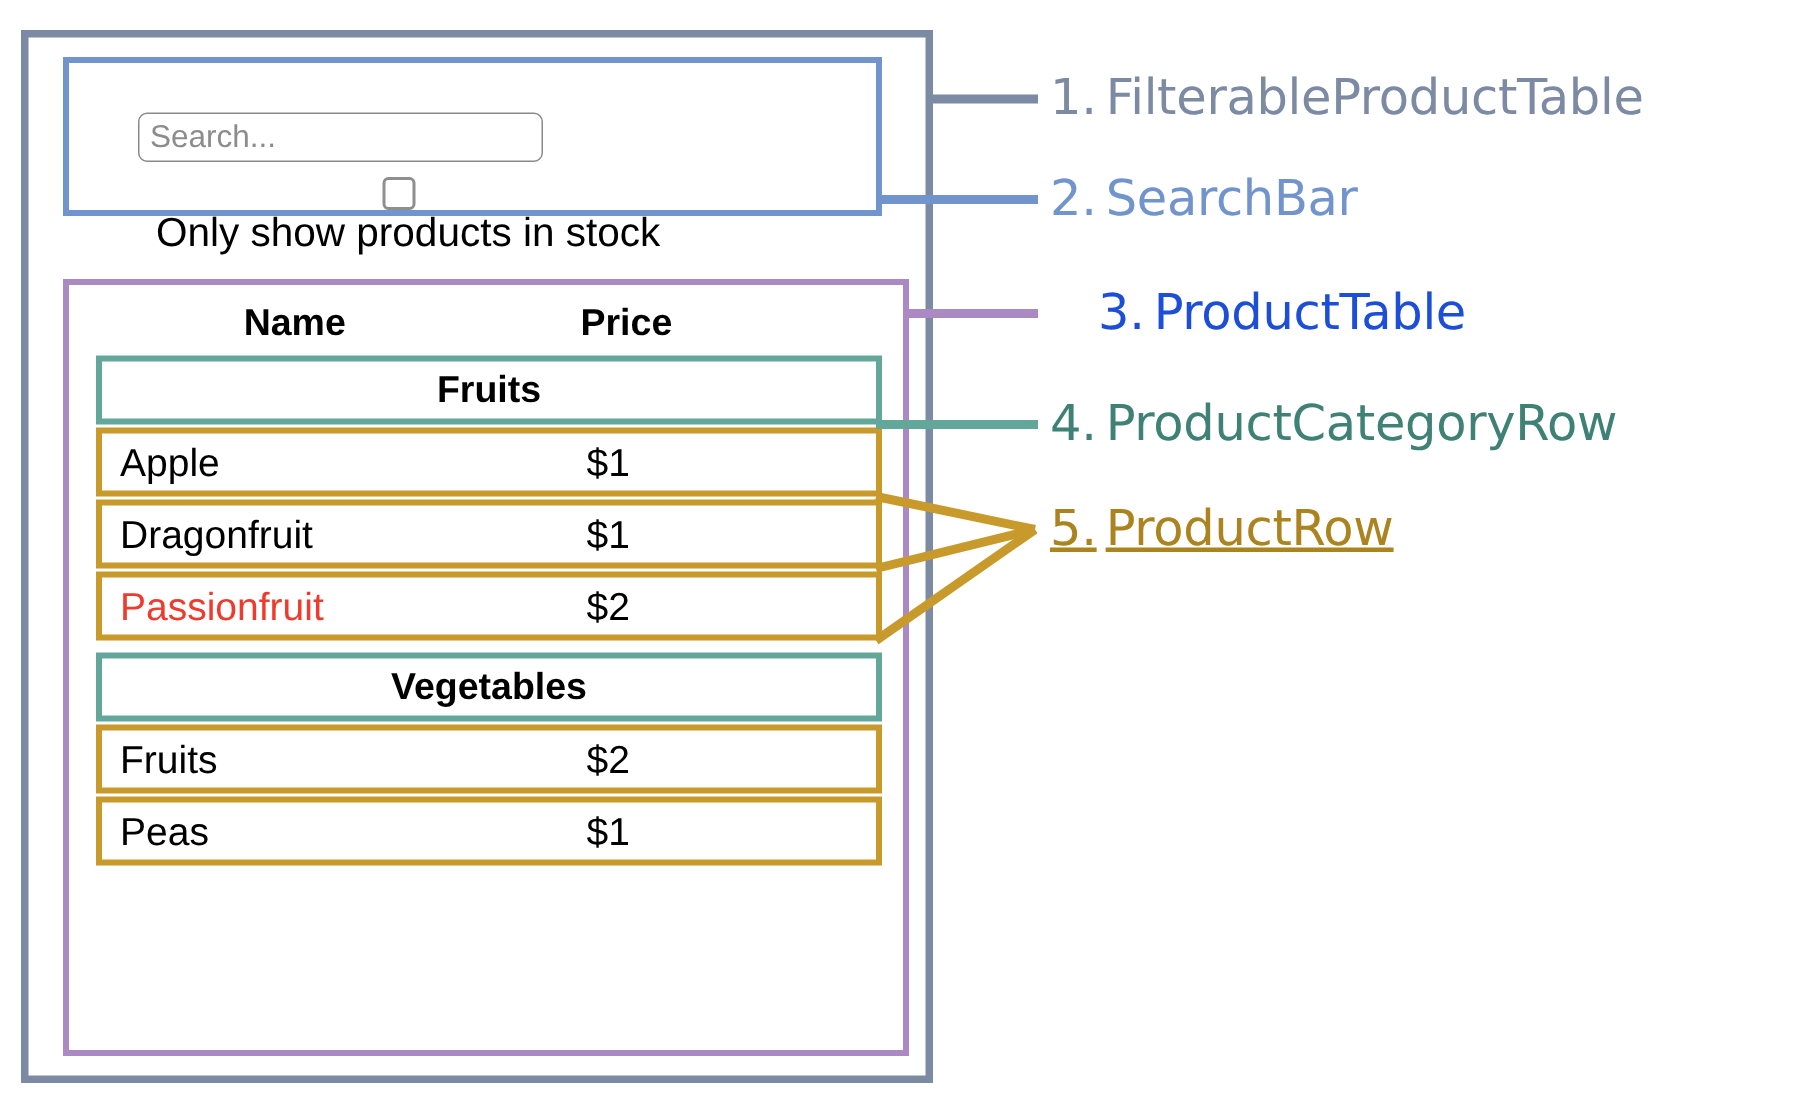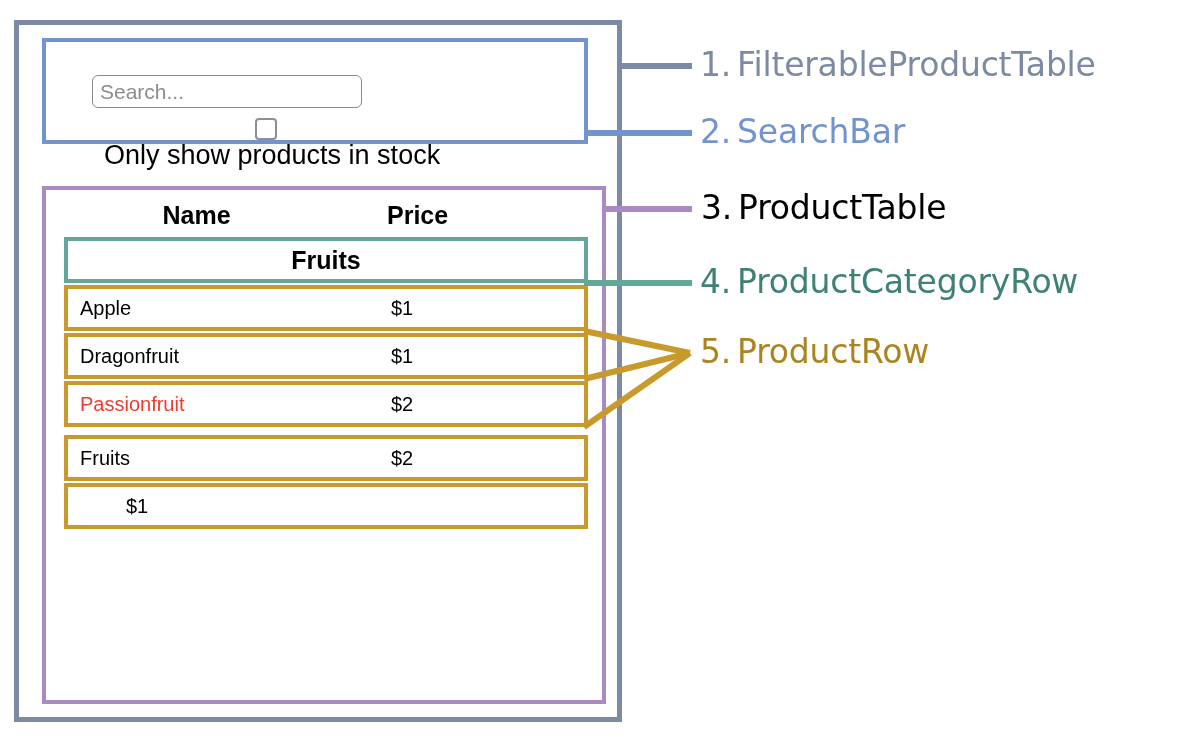--- a/index.html
+++ b/index.html
@@ -152,21 +152,21 @@
     background: #ffffff;
     height: 46px;
     display: flex;
     align-items: center;
     margin-bottom: 2px;
   }
   .product-row.spacer-after { margin-bottom: 8px; }
 
   .cell {
     font-family: "Liberation Sans", sans-serif;
-    font-size: 20px;
+    font-size: 26px;
     color: #000000;
     white-space: nowrap;
   }
   .cell.name  { padding-left: 12px; width: 253px; flex: 0 0 253px; }
   .cell.price { padding-left: 58px; }
   .cell.out-of-stock { color: #ef3b2d; }
 
   
   .ann-svg {
     position: absolute;
@@ -222,28 +222,32 @@
       <div class="product-row">
         <span class="cell name">Dragonfruit</span>
         <span class="cell price">$1</span>
       </div>
 
       <div class="product-row spacer-after">
         <span class="cell name out-of-stock">Passionfruit</span>
         <span class="cell price">$2</span>
       </div>
 
+      <div class="category-row">
+        <span class="category-label">Vegetables</span>
+      </div>
 
       <div class="product-row">
         <span class="cell name">Fruits</span>
         <span class="cell price">$2</span>
       </div>
 
 
       <div class="product-row">
+        <span class="cell name">Peas</span>
         <span class="cell price">$1</span>
       </div>
 
     </div>
   </div>
 
   <svg class="ann-svg" viewBox="0 0 1200 744" xmlns="http://www.w3.org/2000/svg">
 
     <line x1="622" y1="66" x2="692" y2="66" stroke="#7d8aa3" stroke-width="6"></line>
 
@@ -259,25 +263,25 @@
   </svg>
 
   <div class="ann-label" style="left:700px; top:48px; color:#7d8aa3;">
     <span class="num">1.</span><span>FilterableProductTable</span>
   </div>
 
   <div class="ann-label" style="left:700px; top:115px; color:#7294cd;">
     <span class="num">2.</span><span>SearchBar</span>
   </div>
 
-  <div class="ann-label" style="left:701px; top:191px; color:#000000;">
+  <div class="ann-label" style="left:732px; top:191px; color:#1d4ed8;">
     <span class="num">3.</span><span>ProductTable</span>
   </div>
 
   <div class="ann-label" style="left:700px; top:265px; color:#3f8174;">
     <span class="num">4.</span><span>ProductCategoryRow</span>
   </div>
 
-  <div class="ann-label" style="left:700px; top:335px; color:#ab8420;">
+  <div class="ann-label" style="left:700px; top:335px; color:#ab8420;text-decoration:underline;">
     <span class="num">5.</span><span>ProductRow</span>
   </div>
 
 </div>
 
 </body></html>

